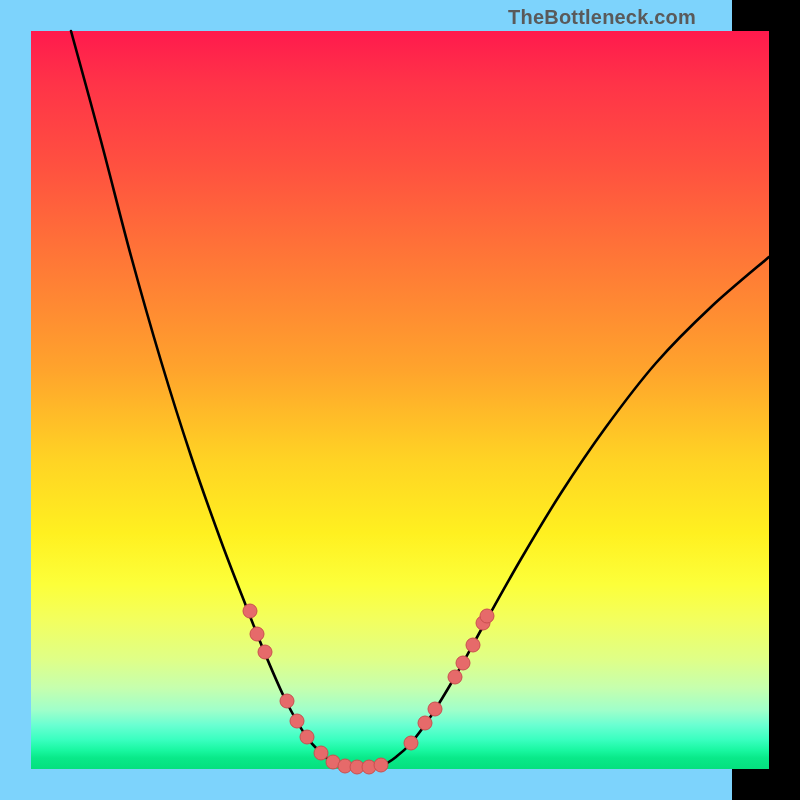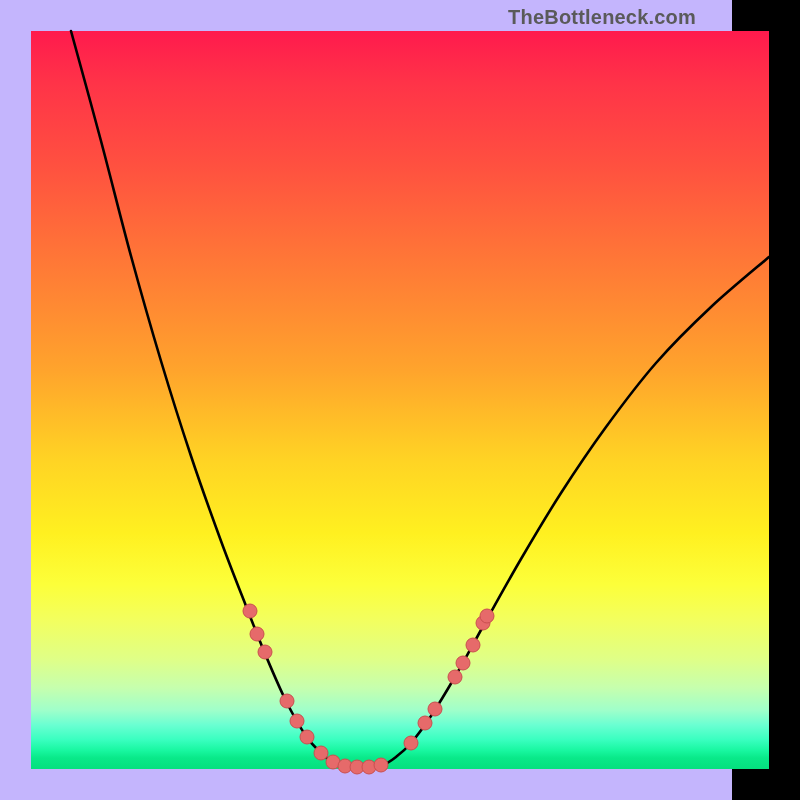--- a/index.html
+++ b/index.html
@@ -8,21 +8,21 @@
     width: 800px;
     height: 800px;
     overflow: hidden;
     background: #000;
     font-family: Arial, Helvetica, sans-serif;
   }
   .frame {
     position: relative;
     width: 732px;
     height: 800px;
-    background: #c4b5fd;
+    background: #7dd3fc;
   }
   .plot {
     position: absolute;
     left: 31px;
     top: 31px;
     width: 738px;
     height: 738px;
     
     background: linear-gradient(to bottom,
       #ff1a4d 0%,

